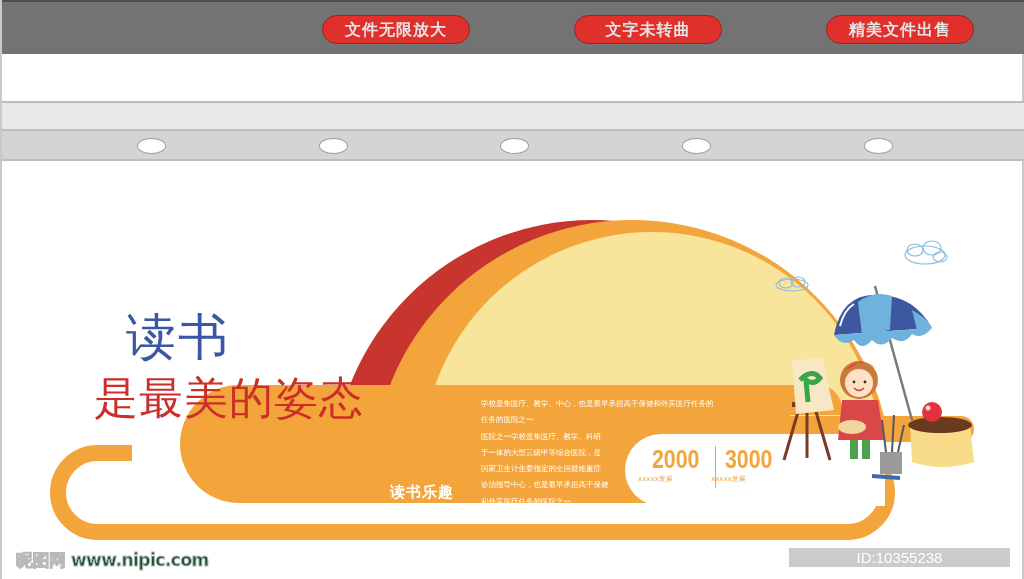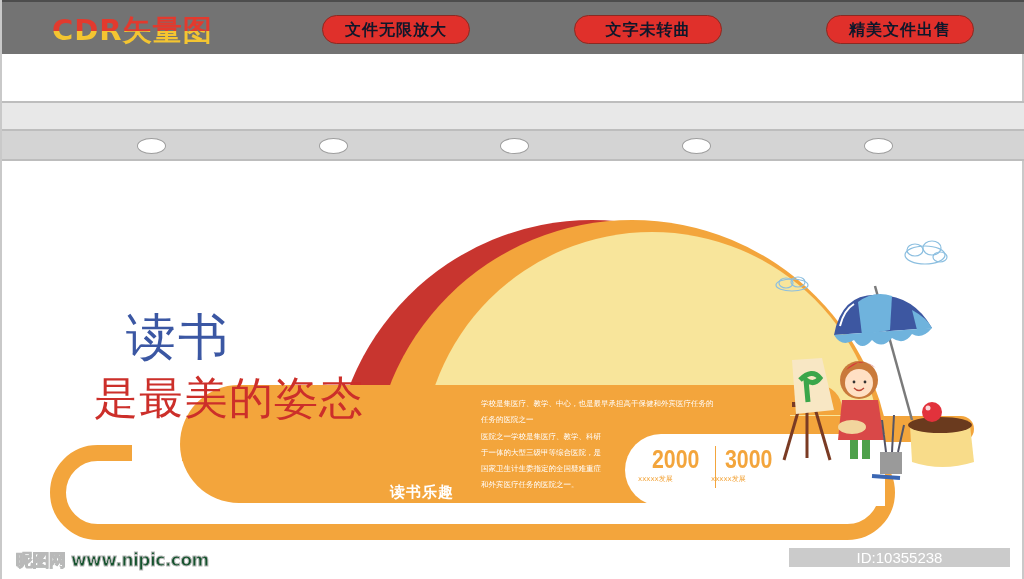--- a/index.html
+++ b/index.html
@@ -5,21 +5,21 @@
   * { box-sizing: border-box; margin: 0; padding: 0; }
   html, body { width: 1024px; height: 579px; overflow: hidden; background: #ffffff; font-family: "DejaVu Sans", sans-serif; }
   .stage { position: relative; width: 1024px; height: 579px; background: #ffffff; border-left: 2px solid #c9c9c9; border-right: 2px solid #c9c9c9; }
 
   
   .topbar { position: absolute; left: 0; top: 0; width: 1024px; height: 54px; background: #737373; border-top: 2px solid #4d4d4d; }
   .logo { position: absolute; left: 50px; top: 10px; font-family: "DejaVu Sans", sans-serif; font-weight: bold; font-size: 29px; letter-spacing: 1px;
           background: linear-gradient(to bottom, #e23a2e 0%, #e23a2e 52%, #f4c531 52%, #f4c531 100%);
           -webkit-background-clip: text; background-clip: text; color: transparent; line-height: 36px; }
   .pill { position: absolute; top: 13px; height: 29px; width: 148px; background: #e0302b; border: 1px solid #8a2a22; border-radius: 15px;
-          color: #0f172a; font-weight: bold; font-size: 16px; text-align: center; line-height: 27px; letter-spacing: 1px; }
+          color: #e5e5e5; font-weight: bold; font-size: 16px; text-align: center; line-height: 27px; letter-spacing: 1px; }
 
   
   .rail1 { position: absolute; left: 0; top: 101px; width: 1024px; height: 30px; background: #e8e8e8; border-top: 2px solid #bdbdbd; border-bottom: 2px solid #bdbdbd; }
   .rail2 { position: absolute; left: 0; top: 131px; width: 1024px; height: 30px; background: #d4d4d4; border-bottom: 2px solid #bdbdbd; }
   .hole { position: absolute; top: 138px; width: 29px; height: 16px; background: #ffffff; border: 1px solid #9d9d9d; border-radius: 50%; }
 
   
   .sun-red { position: absolute; left: 330px; top: 220px; width: 520px; height: 520px; border-radius: 50%; background: #c8352f; }
   .sun-orange { position: absolute; left: 370px; top: 220px; width: 520px; height: 520px; border-radius: 50%; background: #f3a53c; }
   .sun-yellow { position: absolute; left: 420px; top: 232px; width: 460px; height: 460px; border-radius: 50%; background: #f8e59b; }
@@ -44,21 +44,20 @@
   .stat-divider { position: absolute; left: 713px; top: 446px; width: 1px; height: 42px; background: #f3a53c; }
   .watermark-left { position: absolute; left: 14px; top: 549px; font-size: 17px; font-weight: bold; color: #14532d; -webkit-text-stroke: 1px #b9b9b9; letter-spacing: -0.5px; }
   .watermark-id { position: absolute; left: 787px; top: 548px; width: 221px; height: 19px; background: #cbcbcb; color: #ffffff; font-size: 15px; line-height: 19px; text-align: center; font-family: "Liberation Sans", sans-serif; }
 </style>
 </head>
 <body>
 
 <div class="stage">
 
   <div class="topbar">
-    <div class="logo">CDR矢量图</div>
     <div class="pill" style="left:320px;">文件无限放大</div>
     <div class="pill" style="left:572px;">文字未转曲</div>
     <div class="pill" style="left:824px;">精美文件出售</div>
   </div>
 
   <div class="rail1"></div>
   <div class="rail2"></div>
   <div class="hole" style="left:135px;"></div>
   <div class="hole" style="left:317px;"></div>
   <div class="hole" style="left:498px;"></div>
@@ -82,20 +81,21 @@
   <div class="headline2">是最美的姿态</div>
 
   <div class="subtitle">读书乐趣</div>
 
   <div class="para">
     <p>学校是集医疗、教学、中心，也是最早承担高干保健和外宾医疗任务的</p>
     <p>任务的医院之一</p>
     <p>医院之一学校是集医疗、教学、科研</p>
     <p>于一体的大型三级甲等综合医院，是</p>
     <p>国家卫生计生委指定的全国疑难重症</p>
+    <p>诊治指导中心，也是最早承担高干保健</p>
     <p>和外宾医疗任务的医院之一。</p>
   </div>
 
   <div class="stat" style="left:650px;">2000</div>
   <div class="stat-label" style="left:636px;">xxxxx发展</div>
   <div class="stat-divider"></div>
   <div class="stat" style="left:723px;">3000</div>
   <div class="stat-label" style="left:709px;">xxxxx发展</div>
 
   <svg style="position:absolute;left:760px;top:230px;" width="230" height="260" viewBox="0 0 230 260">

